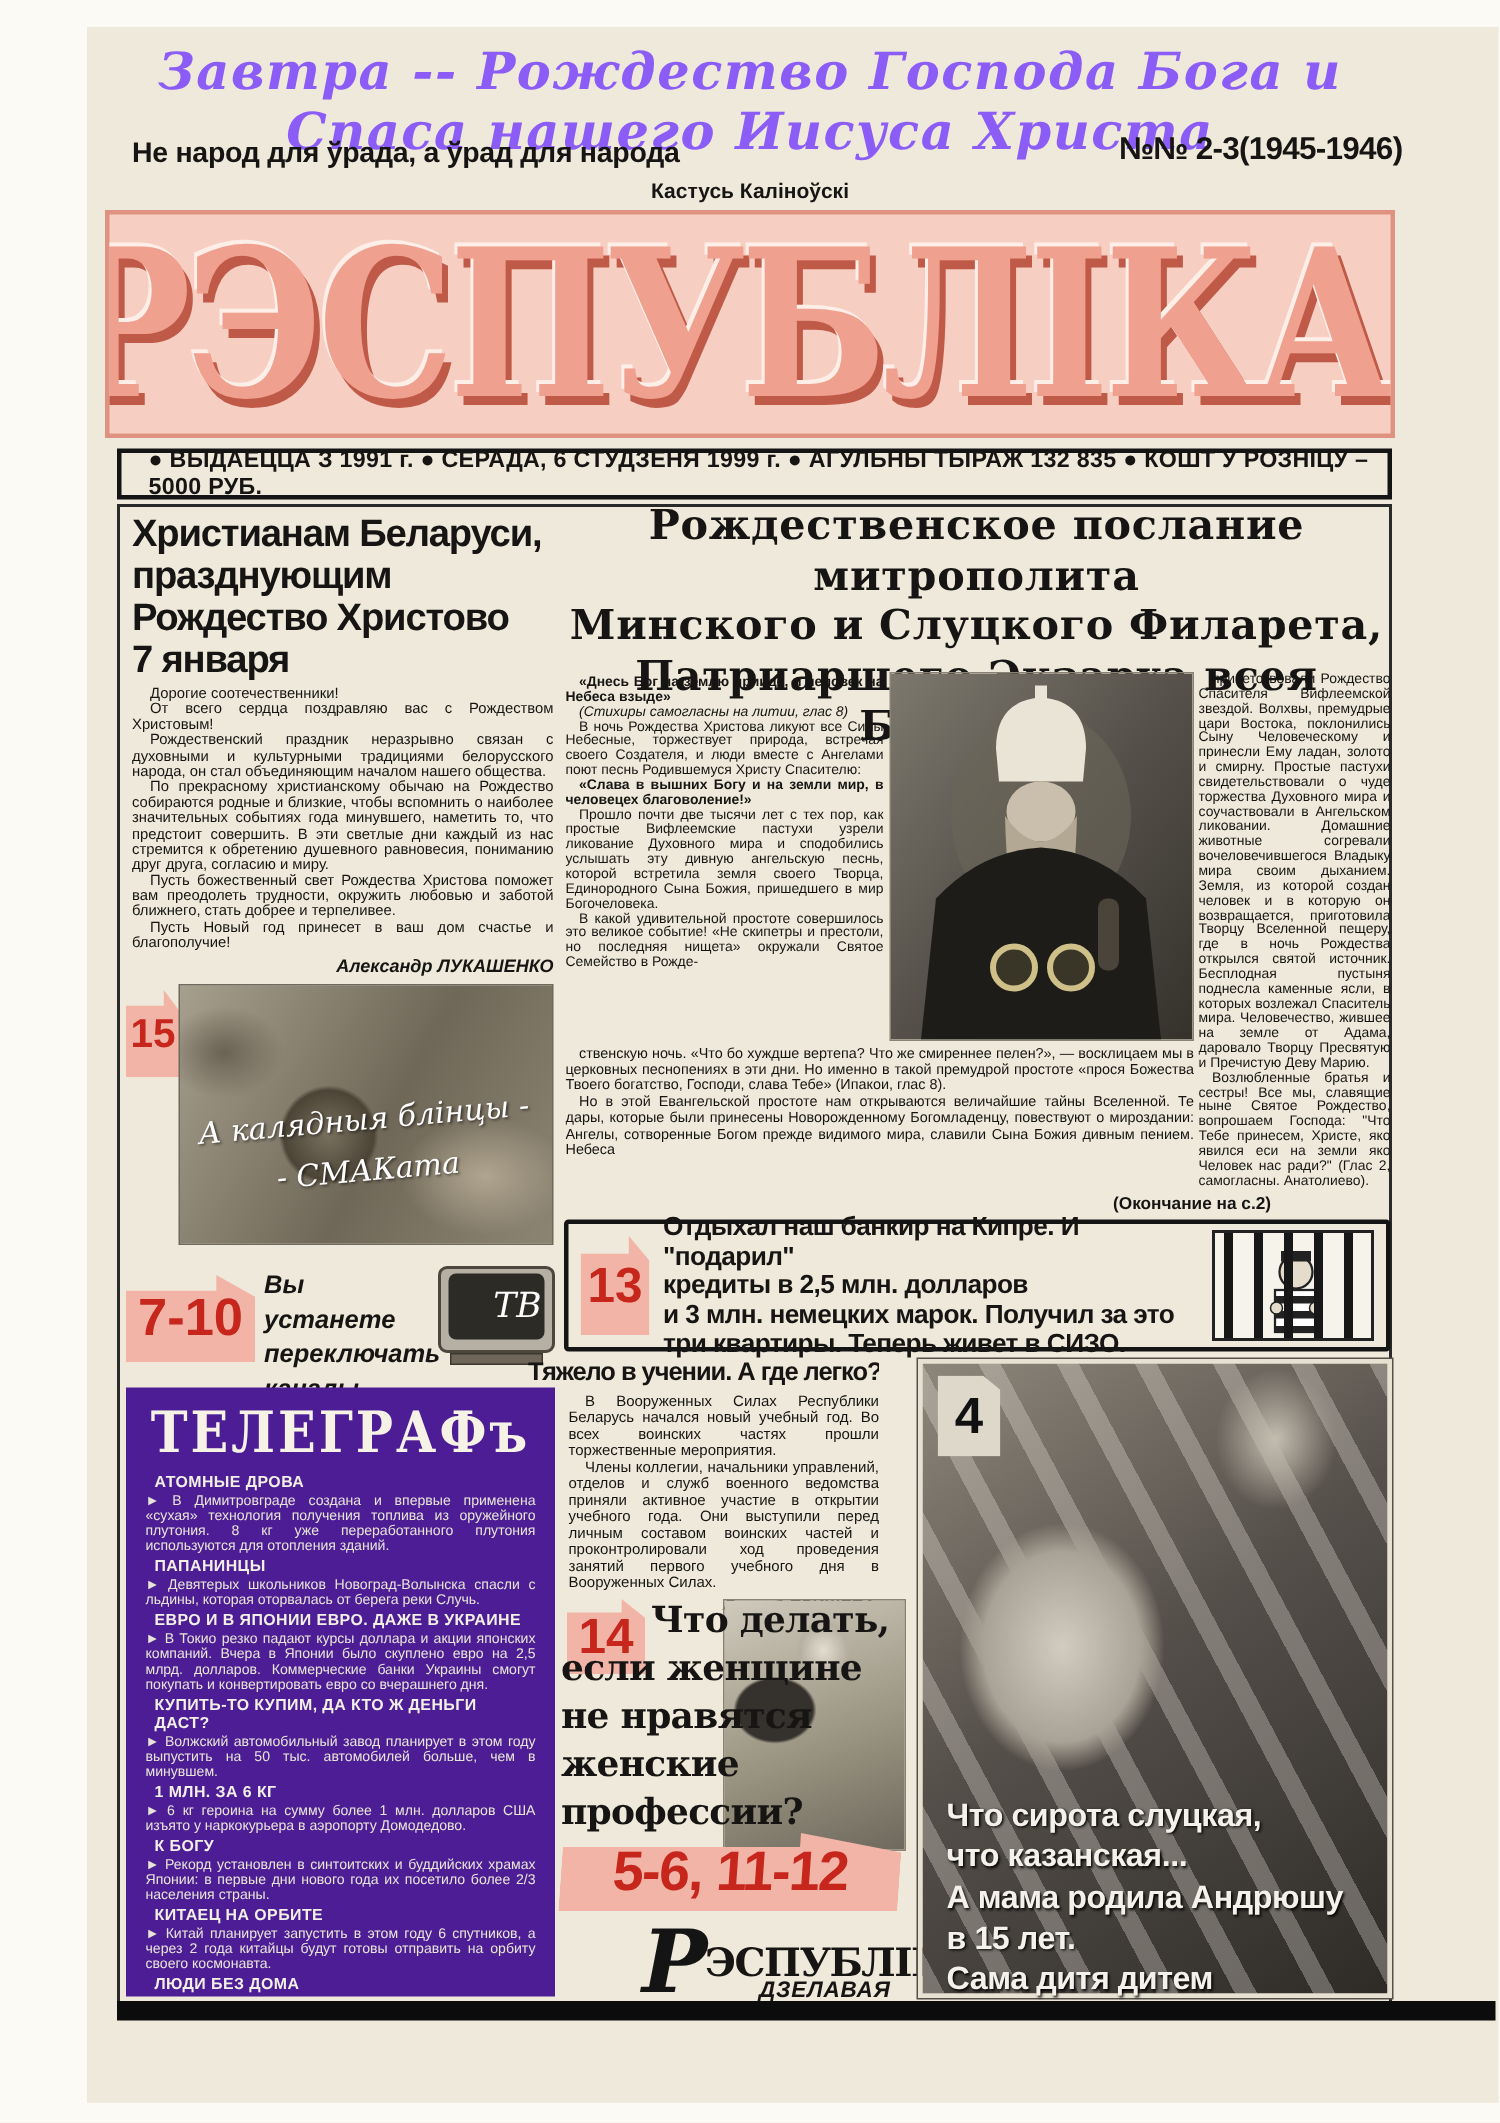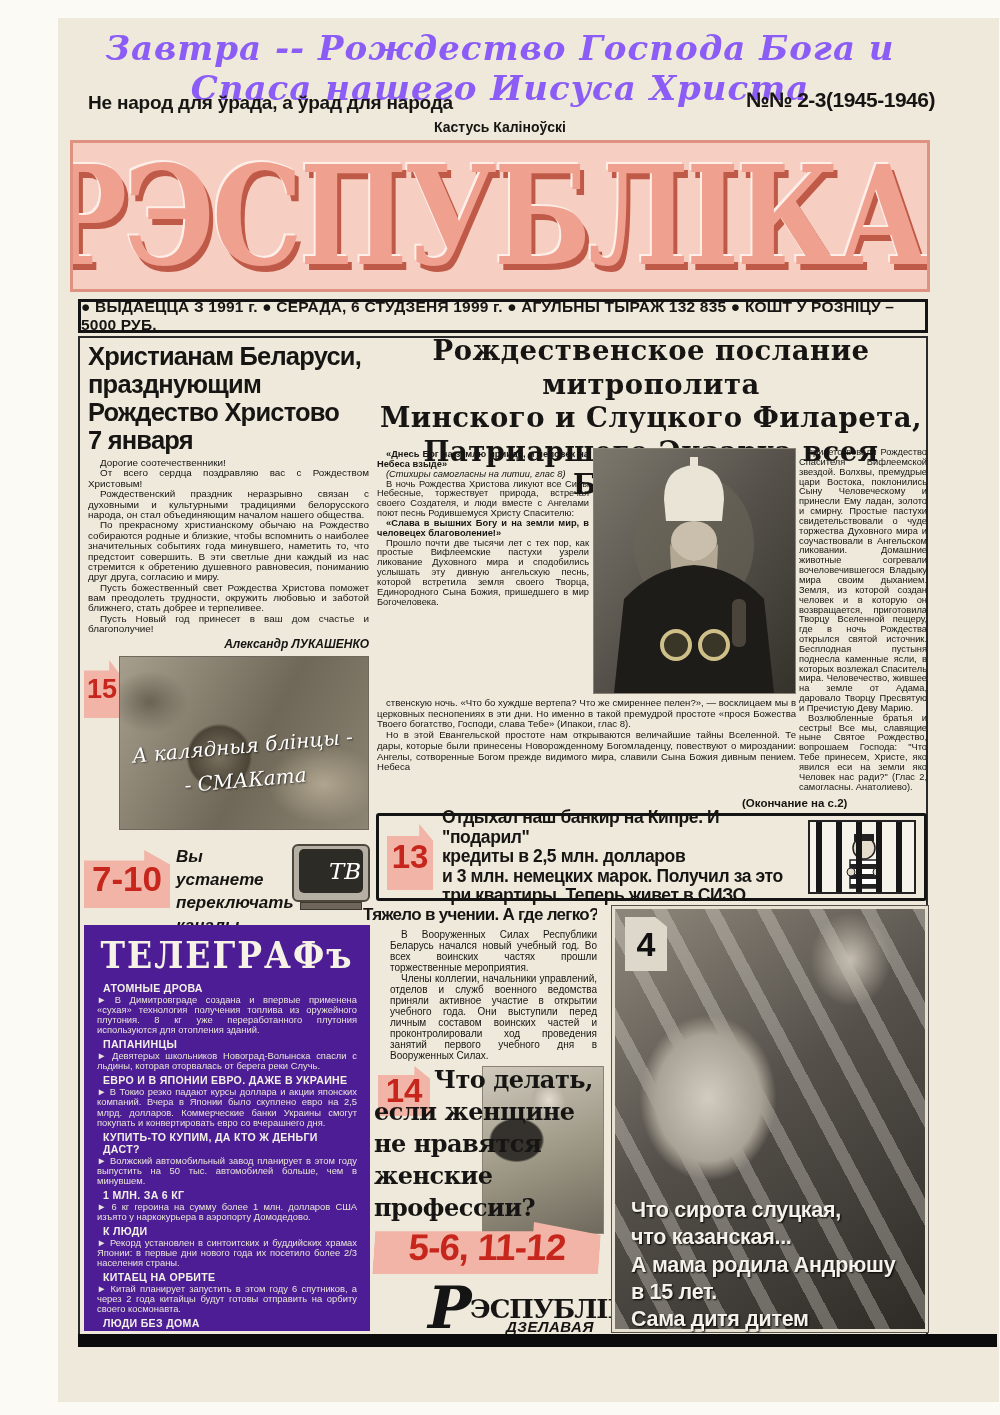--- a/index.html
+++ b/index.html
@@ -14,21 +14,21 @@
     font-style:italic;font-weight:bold;font-size:34px;color:#8b5cf6;letter-spacing:1px;}
   .motto{left:88px;top:92px;font-size:19px;font-weight:bold;letter-spacing:-0.2px;}
   .issue{left:746px;top:88px;font-size:21px;font-weight:bold;letter-spacing:-0.5px;}
   .author{left:340px;top:119px;width:320px;text-align:center;font-size:14px;font-weight:bold;}
   .masthead{left:70px;top:140px;width:860px;height:152px;background:#f6cfc2;border:3px solid #e09282;
     display:flex;align-items:center;justify-content:flex-end;overflow:hidden;}
   .masthead span{display:inline-block;font-family:"DejaVu Serif",serif;font-weight:bold;font-size:114px;
     color:#efa08f;letter-spacing:-3px;transform:scaleY(1.2);white-space:nowrap;
     text-shadow:-2px -2px 0 #fdeee8,4px 5px 0 #c05a48;}
   .infobar{left:78px;top:299px;width:850px;height:34px;border:3px solid #141414;display:flex;
-    align-items:center;justify-content:center;font-size:15.5px;font-weight:bold;letter-spacing:0.2px;}
+    align-items:center;justify-content:center;font-size:15.5px;font-weight:bold;letter-spacing:0.2px;padding-left:18px;}
   .frame{left:78px;top:336px;width:850px;height:998px;border:2px solid #2a2a2a;border-bottom:none;}
   .bbar{left:78px;top:1334px;width:919px;height:13px;background:#0c0c0c;}
 
   
   .g-title{left:88px;top:342px;width:282px;font-size:25.5px;font-weight:bold;line-height:1.1;
     letter-spacing:-0.8px;white-space:pre-line;}
   .g-body{left:88px;top:458px;width:281px;height:176px;overflow:hidden;font-size:9.9px;line-height:1.05;text-align:justify;}
   .g-body p{text-indent:12px;}
   .g-sig{left:88px;top:637px;width:281px;text-align:right;font-weight:bold;font-style:italic;font-size:12px;}
 
@@ -76,21 +76,21 @@
   .b{font-weight:bold;} .i{font-style:italic;}
 
   
   .bank{left:376px;top:813px;width:551px;height:88px;border:3px solid #141414;border-radius:3px;
     display:flex;align-items:center;padding:4px 8px;gap:9px;background:#eee9da;}
   .bank-badge{width:46px;height:66px;font-size:33px;flex:none;}
   .bank-text{flex:1;font-size:17.5px;font-weight:bold;line-height:1.12;letter-spacing:-0.4px;white-space:pre-line;overflow:hidden;}
   .bank-pic{width:108px;height:74px;border:2px solid #222;flex:none;background:#f4f1e8;}
 
   
-  .army{left:363px;top:905px;width:234px;height:168px;overflow:hidden;}
+  .army{left:352px;top:905px;width:234px;height:168px;overflow:hidden;}
   .army-title{font-size:17px;font-weight:bold;letter-spacing:-0.7px;white-space:nowrap;margin-bottom:4px;}
   .army p{font-size:10px;line-height:1.1;text-align:justify;text-indent:11px;margin-left:27px;}
   .army-sig{margin-top:4px;text-align:right;font-weight:bold;font-style:italic;font-size:11px;line-height:1.2;white-space:pre-line;}
 
   
   .w-photo{left:482px;top:1066px;width:122px;height:168px;border:1px solid #8a8375;
     background:radial-gradient(26px 30px at 55% 20%, #e3ddd0 0%, #b7b0a2 60%, rgba(0,0,0,0) 70%),
     radial-gradient(42px 34px at 28% 44%, #35322d 0%, #35322d 60%, rgba(0,0,0,0) 66%),
     linear-gradient(160deg,#cfcabc 0%,#97917f 60%,#6e695d 100%);}
   .w-badge{left:378px;top:1066px;width:52px;height:50px;font-size:33px;}
@@ -167,38 +167,39 @@
     <div class="tg-h">АТОМНЫЕ ДРОВА</div>
     <div class="tg-t">► В Димитровграде создана и впервые применена «сухая» технология получения топлива из оружейного плутония. 8 кг уже переработанного плутония используются для отопления зданий.</div>
     <div class="tg-h">ПАПАНИНЦЫ</div>
     <div class="tg-t">► Девятерых школьников Новоград-Волынска спасли с льдины, которая оторвалась от берега реки Случь.</div>
     <div class="tg-h">ЕВРО И В ЯПОНИИ ЕВРО. ДАЖЕ В УКРАИНЕ</div>
     <div class="tg-t">► В Токио резко падают курсы доллара и акции японских компаний. Вчера в Японии было скуплено евро на 2,5 млрд. долларов. Коммерческие банки Украины смогут покупать и конвертировать евро со вчерашнего дня.</div>
     <div class="tg-h">КУПИТЬ-ТО КУПИМ, ДА КТО Ж ДЕНЬГИ ДАСТ?</div>
     <div class="tg-t">► Волжский автомобильный завод планирует в этом году выпустить на 50 тыс. автомобилей больше, чем в минувшем.</div>
     <div class="tg-h">1 МЛН. ЗА 6 КГ</div>
     <div class="tg-t">► 6 кг героина на сумму более 1 млн. долларов США изъято у наркокурьера в аэропорту Домодедово.</div>
-    <div class="tg-h">К ЛЮДИ</div>
+    <div class="tg-h">К БОГУ</div>
     <div class="tg-t">► Рекорд установлен в синтоитских и буддийских храмах Японии: в первые дни нового года их посетило более 2/3 населения страны.</div>
     <div class="tg-h">КИТАЕЦ НА ОРБИТЕ</div>
     <div class="tg-t">► Китай планирует запустить в этом году 6 спутников, а через 2 года китайцы будут готовы отправить на орбиту своего космонавта.</div>
     <div class="tg-h">ЛЮДИ БЕЗ ДОМА</div>
     <div class="tg-t">► В Сеуле началась операция по размещению бездомных, общее число которых оценивается в 3300 человек.</div>
   </div>
 
   <div class="abs m-title">Рождественское послание митрополита
 Минского и Слуцкого Филарета,
 Патриаршего Экзарха всея Беларуси</div>
 
   <div class="abs col m-col1">
     <p class="b">«Днесь Бог на землю прииде, и человек на Небеса взыде»</p>
     <p class="i">(Стихиры самогласны на литии, глас 8)</p>
     <p>В ночь Рождества Христова ликуют все Силы Небесные, торжествует природа, встречая своего Создателя, и люди вместе с Ангелами поют песнь Родившемуся Христу Спасителю:</p>
     <p class="b">«Слава в вышних Богу и на земли мир, в человецех благоволение!»</p>
     <p>Прошло почти две тысячи лет с тех пор, как простые Вифлеемские пастухи узрели ликование Духовного мира и сподобились услышать эту дивную ангельскую песнь, которой встретила земля своего Творца, Единородного Сына Божия, пришедшего в мир Богочеловека.</p>
+    <p>В какой удивительной простоте совершилось это великое событие! «Не скипетры и престоли, но последняя нищета» окружали Святое Семейство в Рожде-</p>
   </div>
 
   <div class="abs m-photo">
     <svg width="201" height="244" viewBox="0 0 201 244">
       <defs>
         <linearGradient id="bgc" x1="0" y1="0" x2="1" y2="1">
           <stop offset="0" stop-color="#7d786d"></stop>
             <stop offset="0.5" stop-color="#55514a"></stop>
             <stop offset="1" stop-color="#35322c"></stop>
         </linearGradient>

